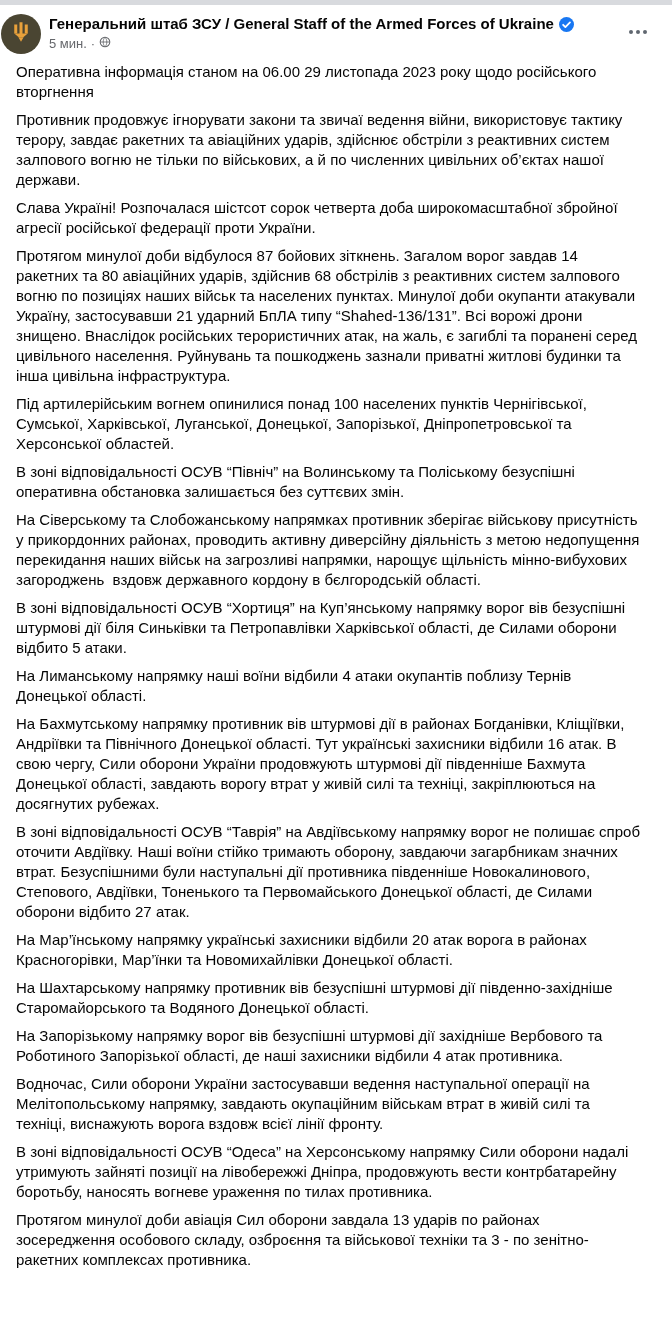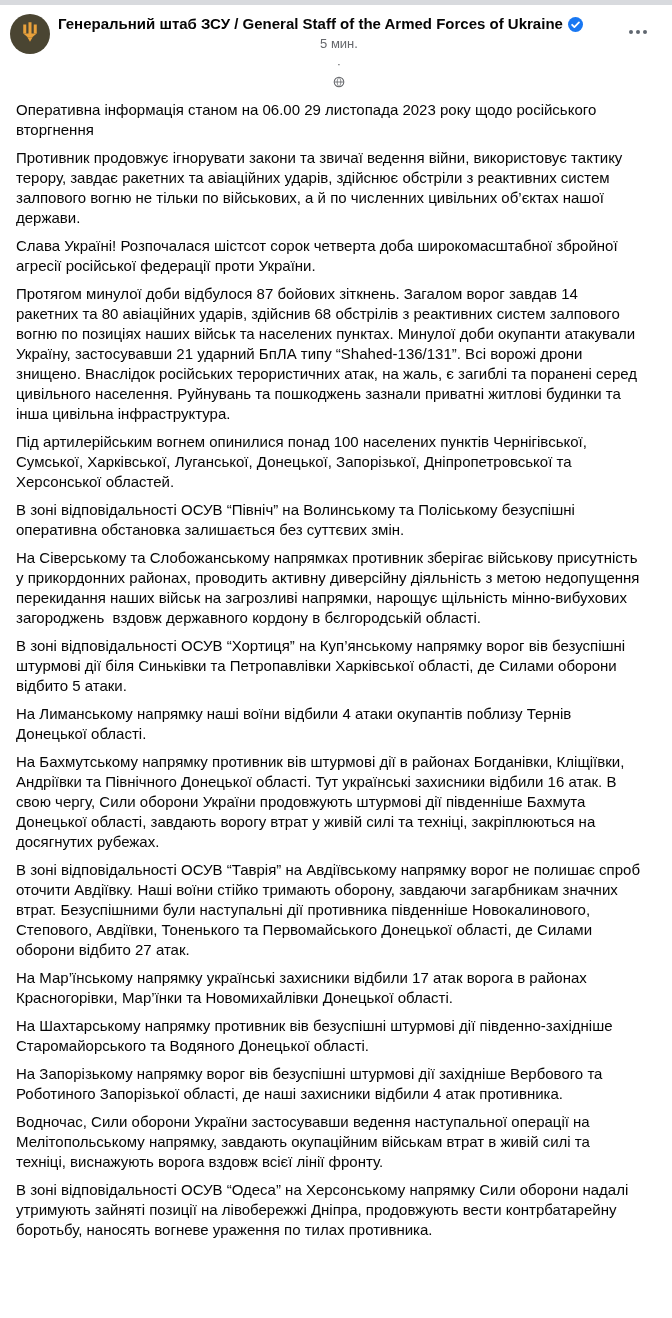--- a/index.html
+++ b/index.html
@@ -13,21 +13,21 @@
   }
   .top-strip {
     height: 5px;
     background: #d8dade;
   }
   .post-card { background: #ffffff; }
 
   .post-header {
     display: flex;
     align-items: flex-start;
-    padding: 9px 16px 2px 10px;
+    padding: 9px 16px 2px 1px;
   }
   .avatar {
     width: 40px; height: 40px;
     border-radius: 50%;
     background: #4a4532;
     display: flex;
     align-items: center;
     justify-content: center;
     flex-shrink: 0;
     cursor: pointer;
@@ -47,21 +47,20 @@
   }
   .verified { display: inline-flex; flex-shrink: 0; margin-top: 1px; }
   .meta-row {
     display: flex;
     align-items: center;
     gap: 4px;
     margin-top: 3px;
     font-size: 13px;
     color: #65676B;
     line-height: 16px;
-    flex-direction: column;
   }
   .meta-sep { color: #65676B; }
   .more-btn {
     width: 36px; height: 24px;
     display: flex;
     align-items: center;
     justify-content: center;
     gap: 3px;
     margin-top: 6px;
     border-radius: 6px;
@@ -139,20 +138,21 @@
       <p class="post-paragraph">Противник продовжує ігнорувати закони та звичаї ведення війни, використовує тактику терору, завдає ракетних та авіаційних ударів, здійснює обстріли з реактивних систем залпового вогню не тільки по військових, а й по численних цивільних об’єктах нашої держави.</p>
       <p class="post-paragraph">Слава Україні! Розпочалася шістсот сорок четверта доба широкомасштабної збройної агресії російської федерації проти України.</p>
       <p class="post-paragraph">Протягом минулої доби відбулося 87 бойових зіткнень. Загалом ворог завдав 14 ракетних та 80 авіаційних ударів, здійснив 68 обстрілів з реактивних систем залпового вогню по позиціях наших військ та населених пунктах. Минулої доби окупанти атакували Україну, застосувавши 21 ударний БпЛА типу “Shahed-136/131”. Всі ворожі дрони знищено. Внаслідок російських терористичних атак, на жаль, є загиблі та поранені серед цивільного населення. Руйнувань та пошкоджень зазнали приватні житлові будинки та інша цивільна інфраструктура.</p>
       <p class="post-paragraph">Під артилерійським вогнем опинилися понад 100 населених пунктів Чернігівської, Сумської, Харківської, Луганської, Донецької, Запорізької, Дніпропетровської та Херсонської областей.</p>
       <p class="post-paragraph">В зоні відповідальності ОСУВ “Північ” на Волинському та Поліському безуспішні оперативна обстановка залишається без суттєвих змін.</p>
       <p class="post-paragraph">На Сіверському та Слобожанському напрямках противник зберігає військову присутність у прикордонних районах, проводить активну диверсійну діяльність з метою недопущення перекидання наших військ на загрозливі напрямки, нарощує щільність мінно-вибухових загороджень  вздовж державного кордону в бєлгородській області.</p>
       <p class="post-paragraph">В зоні відповідальності ОСУВ “Хортиця” на Куп’янському напрямку ворог вів безуспішні штурмові дії біля Синьківки та Петропавлівки Харківської області, де Силами оборони відбито 5 атаки.</p>
       <p class="post-paragraph">На Лиманському напрямку наші воїни відбили 4 атаки окупантів поблизу Тернів Донецької області.</p>
       <p class="post-paragraph">На Бахмутському напрямку противник вів штурмові дії в районах Богданівки, Кліщіївки, Андріївки та Північного Донецької області. Тут українські захисники відбили 16 атак. В свою чергу, Сили оборони України продовжують штурмові дії південніше Бахмута Донецької області, завдають ворогу втрат у живій силі та техніці, закріплюються на досягнутих рубежах.</p>
       <p class="post-paragraph">В зоні відповідальності ОСУВ “Таврія” на Авдіївському напрямку ворог не полишає спроб оточити Авдіївку. Наші воїни стійко тримають оборону, завдаючи загарбникам значних втрат. Безуспішними були наступальні дії противника південніше Новокалинового, Степового, Авдіївки, Тоненького та Первомайського Донецької області, де Силами оборони відбито 27 атак.</p>
-      <p class="post-paragraph">На Мар’їнському напрямку українські захисники відбили 17 атак ворога в районах Красногорівки, Мар’їнки та Новомихайлівки Донецької області.</p>
+      <p class="post-paragraph">На Мар’їнському напрямку українські захисники відбили 20 атак ворога в районах Красногорівки, Мар’їнки та Новомихайлівки Донецької області.</p>
       <p class="post-paragraph">На Шахтарському напрямку противник вів безуспішні штурмові дії південно-західніше Старомайорського та Водяного Донецької області.</p>
       <p class="post-paragraph">На Запорізькому напрямку ворог вів безуспішні штурмові дії західніше Вербового та Роботиного Запорізької області, де наші захисники відбили 4 атак противника.</p>
       <p class="post-paragraph">Водночас, Сили оборони України застосувавши ведення наступальної операції на Мелітопольському напрямку, завдають окупаційним військам втрат в живій силі та техніці, виснажують ворога вздовж всієї лінії фронту.</p>
       <p class="post-paragraph">В зоні відповідальності ОСУВ “Одеса” на Херсонському напрямку Сили оборони надалі утримують зайняті позиції на лівобережжі Дніпра, продовжують вести контрбатарейну боротьбу, наносять вогневе ураження по тилах противника.</p>
+      <p class="post-paragraph">Протягом минулої доби авіація Сил оборони завдала 13 ударів по районах зосередження особового складу, озброєння та військової техніки та 3 - по зенітно-ракетних комплексах противника.</p>
     </div>
 
 </div>
 
 </body></html>

